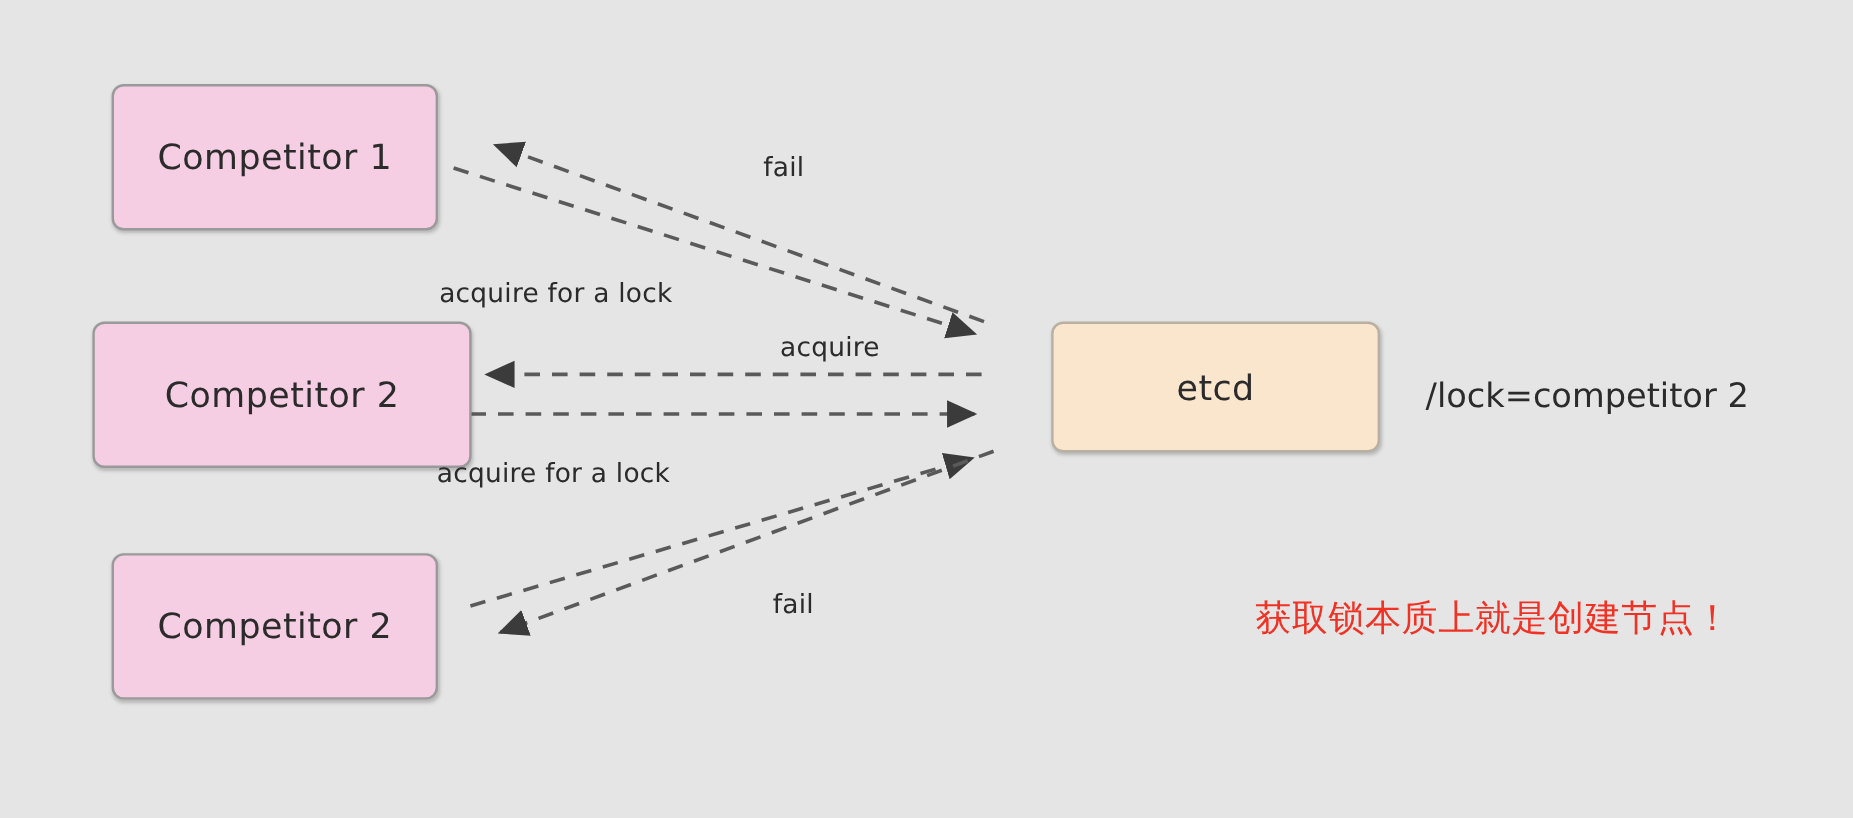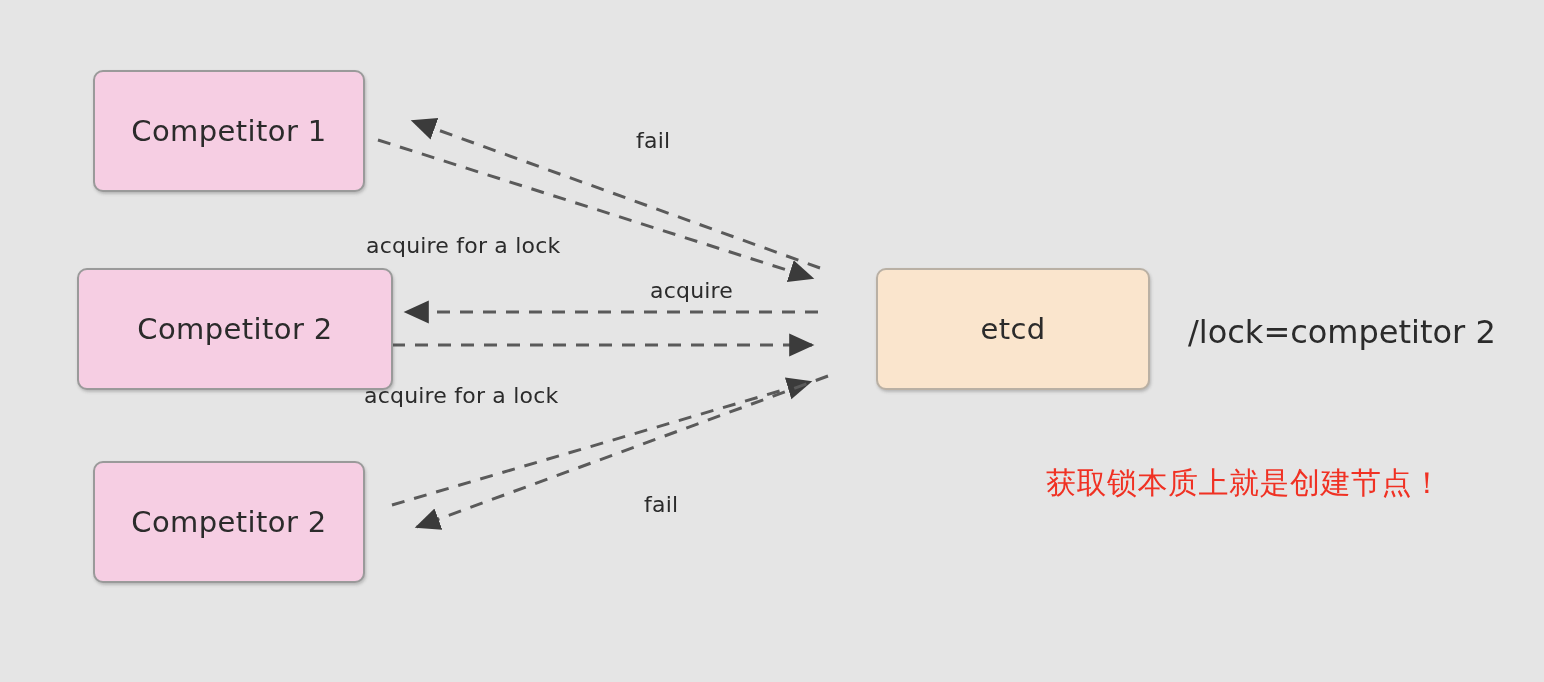--- a/index.html
+++ b/index.html
@@ -53,31 +53,32 @@
     position: absolute;
     font-family: "DejaVu Sans", sans-serif;
     font-size: 22px;
     color: #2b2b2b;
     white-space: nowrap;
     letter-spacing: 0.2px;
   }
   .side-note {
     position: absolute;
     font-family: "DejaVu Sans", sans-serif;
-    font-size: 32px;
+    font-size: 28px;
     color: #2b2b2b;
     white-space: nowrap;
   }
   .callout {
     position: absolute;
     font-family: Liberation Mono, monospace;
     font-size: 30px;
     color: #f03123;
     white-space: nowrap;
     letter-spacing: 0.5px;
+    margin-top: 32px;
   }
 </style>
 </head>
 <body>
 
 <div id="canvas">
 
   <svg id="wires" viewBox="0 0 1544 682" xmlns="http://www.w3.org/2000/svg">
     <defs>
       <marker id="ah" markerWidth="9" markerHeight="9" refX="7.6" refY="4.5" orient="auto" markerUnits="strokeWidth">
@@ -115,21 +116,21 @@
   </div>
 
   <div class="node node-competitor" style="left:77px; top:268px; width:316px; height:122px;">
     <span class="node-label">Competitor 2</span>
   </div>
 
   <div class="node node-competitor" style="left:93px; top:461px; width:272px; height:122px;">
     <span class="node-label">Competitor 2</span>
   </div>
 
-  <div class="node node-store" style="left:876px; top:268px; width:274px; height:122px;text-align:right;">
+  <div class="node node-store" style="left:876px; top:268px; width:274px; height:109px;text-align:right;">
     <span class="node-label">etcd</span>
   </div>
 
   <div class="edge-label" style="left:636px; top:128px;">fail</div>
 
   <div class="edge-label" style="left:366px; top:233px;">acquire for a lock</div>
 
   <div class="edge-label" style="left:650px; top:278px;">acquire</div>
 
   <div class="edge-label" style="left:364px; top:383px;">acquire for a lock</div>

